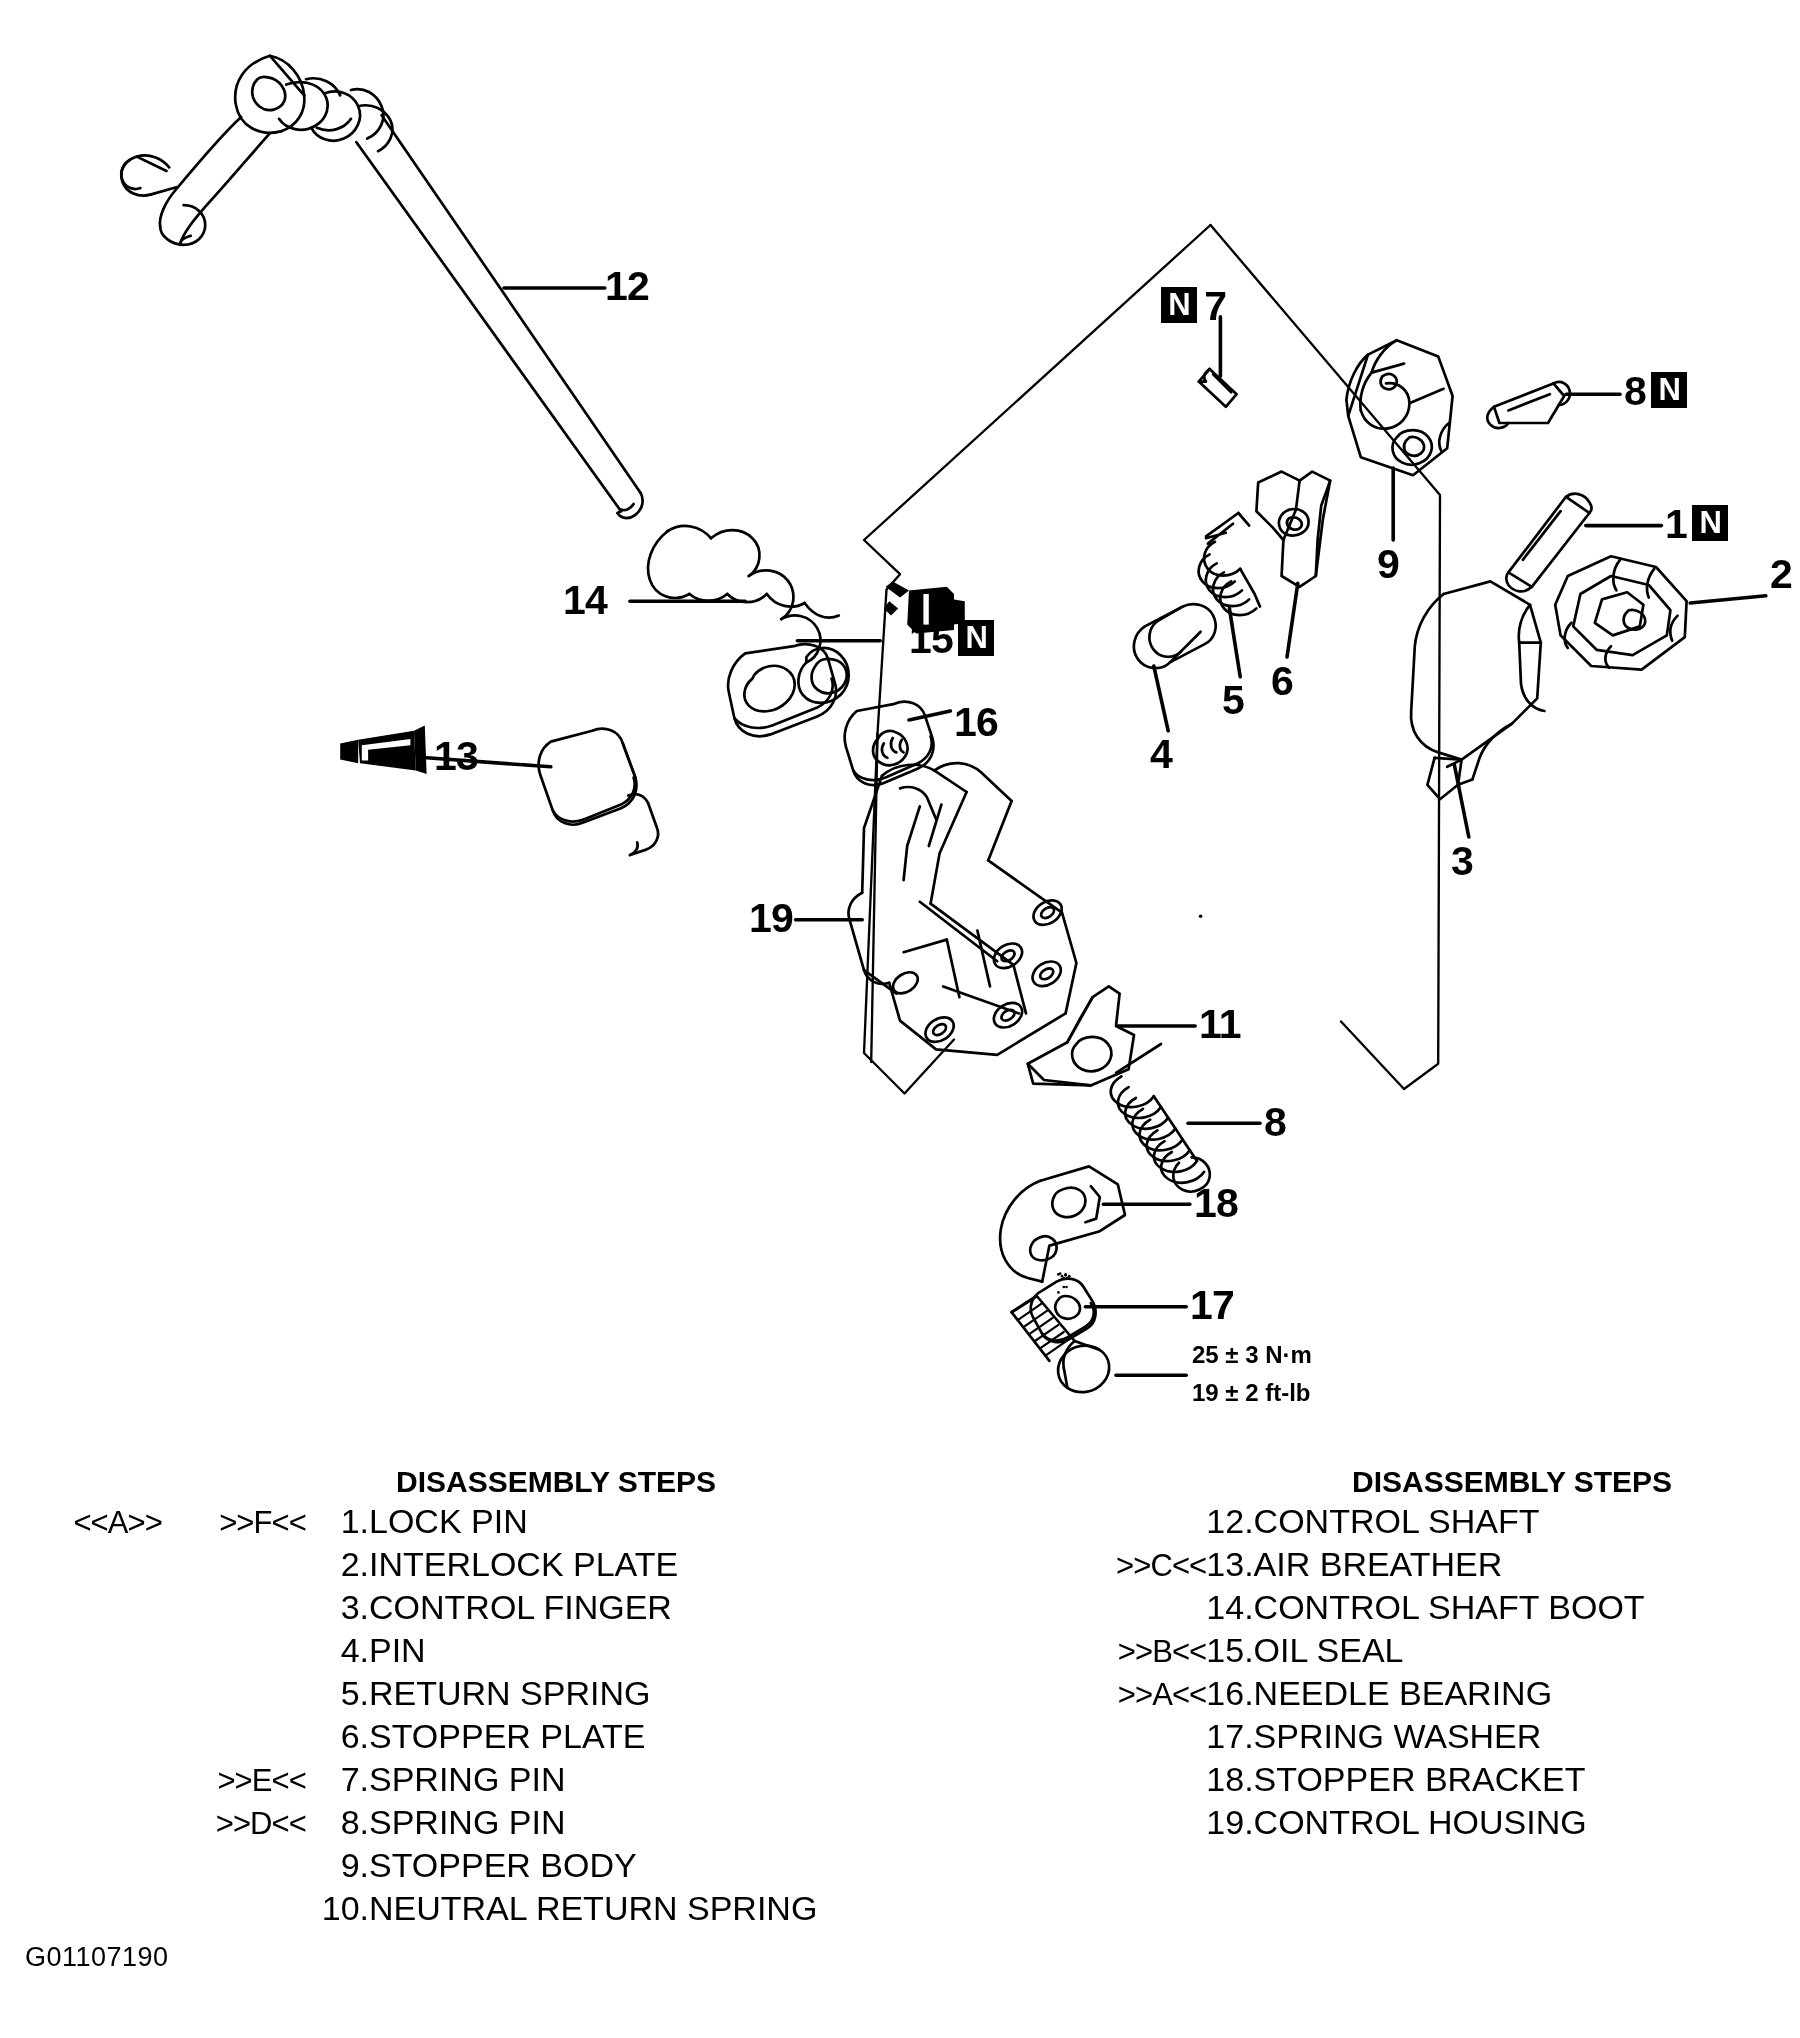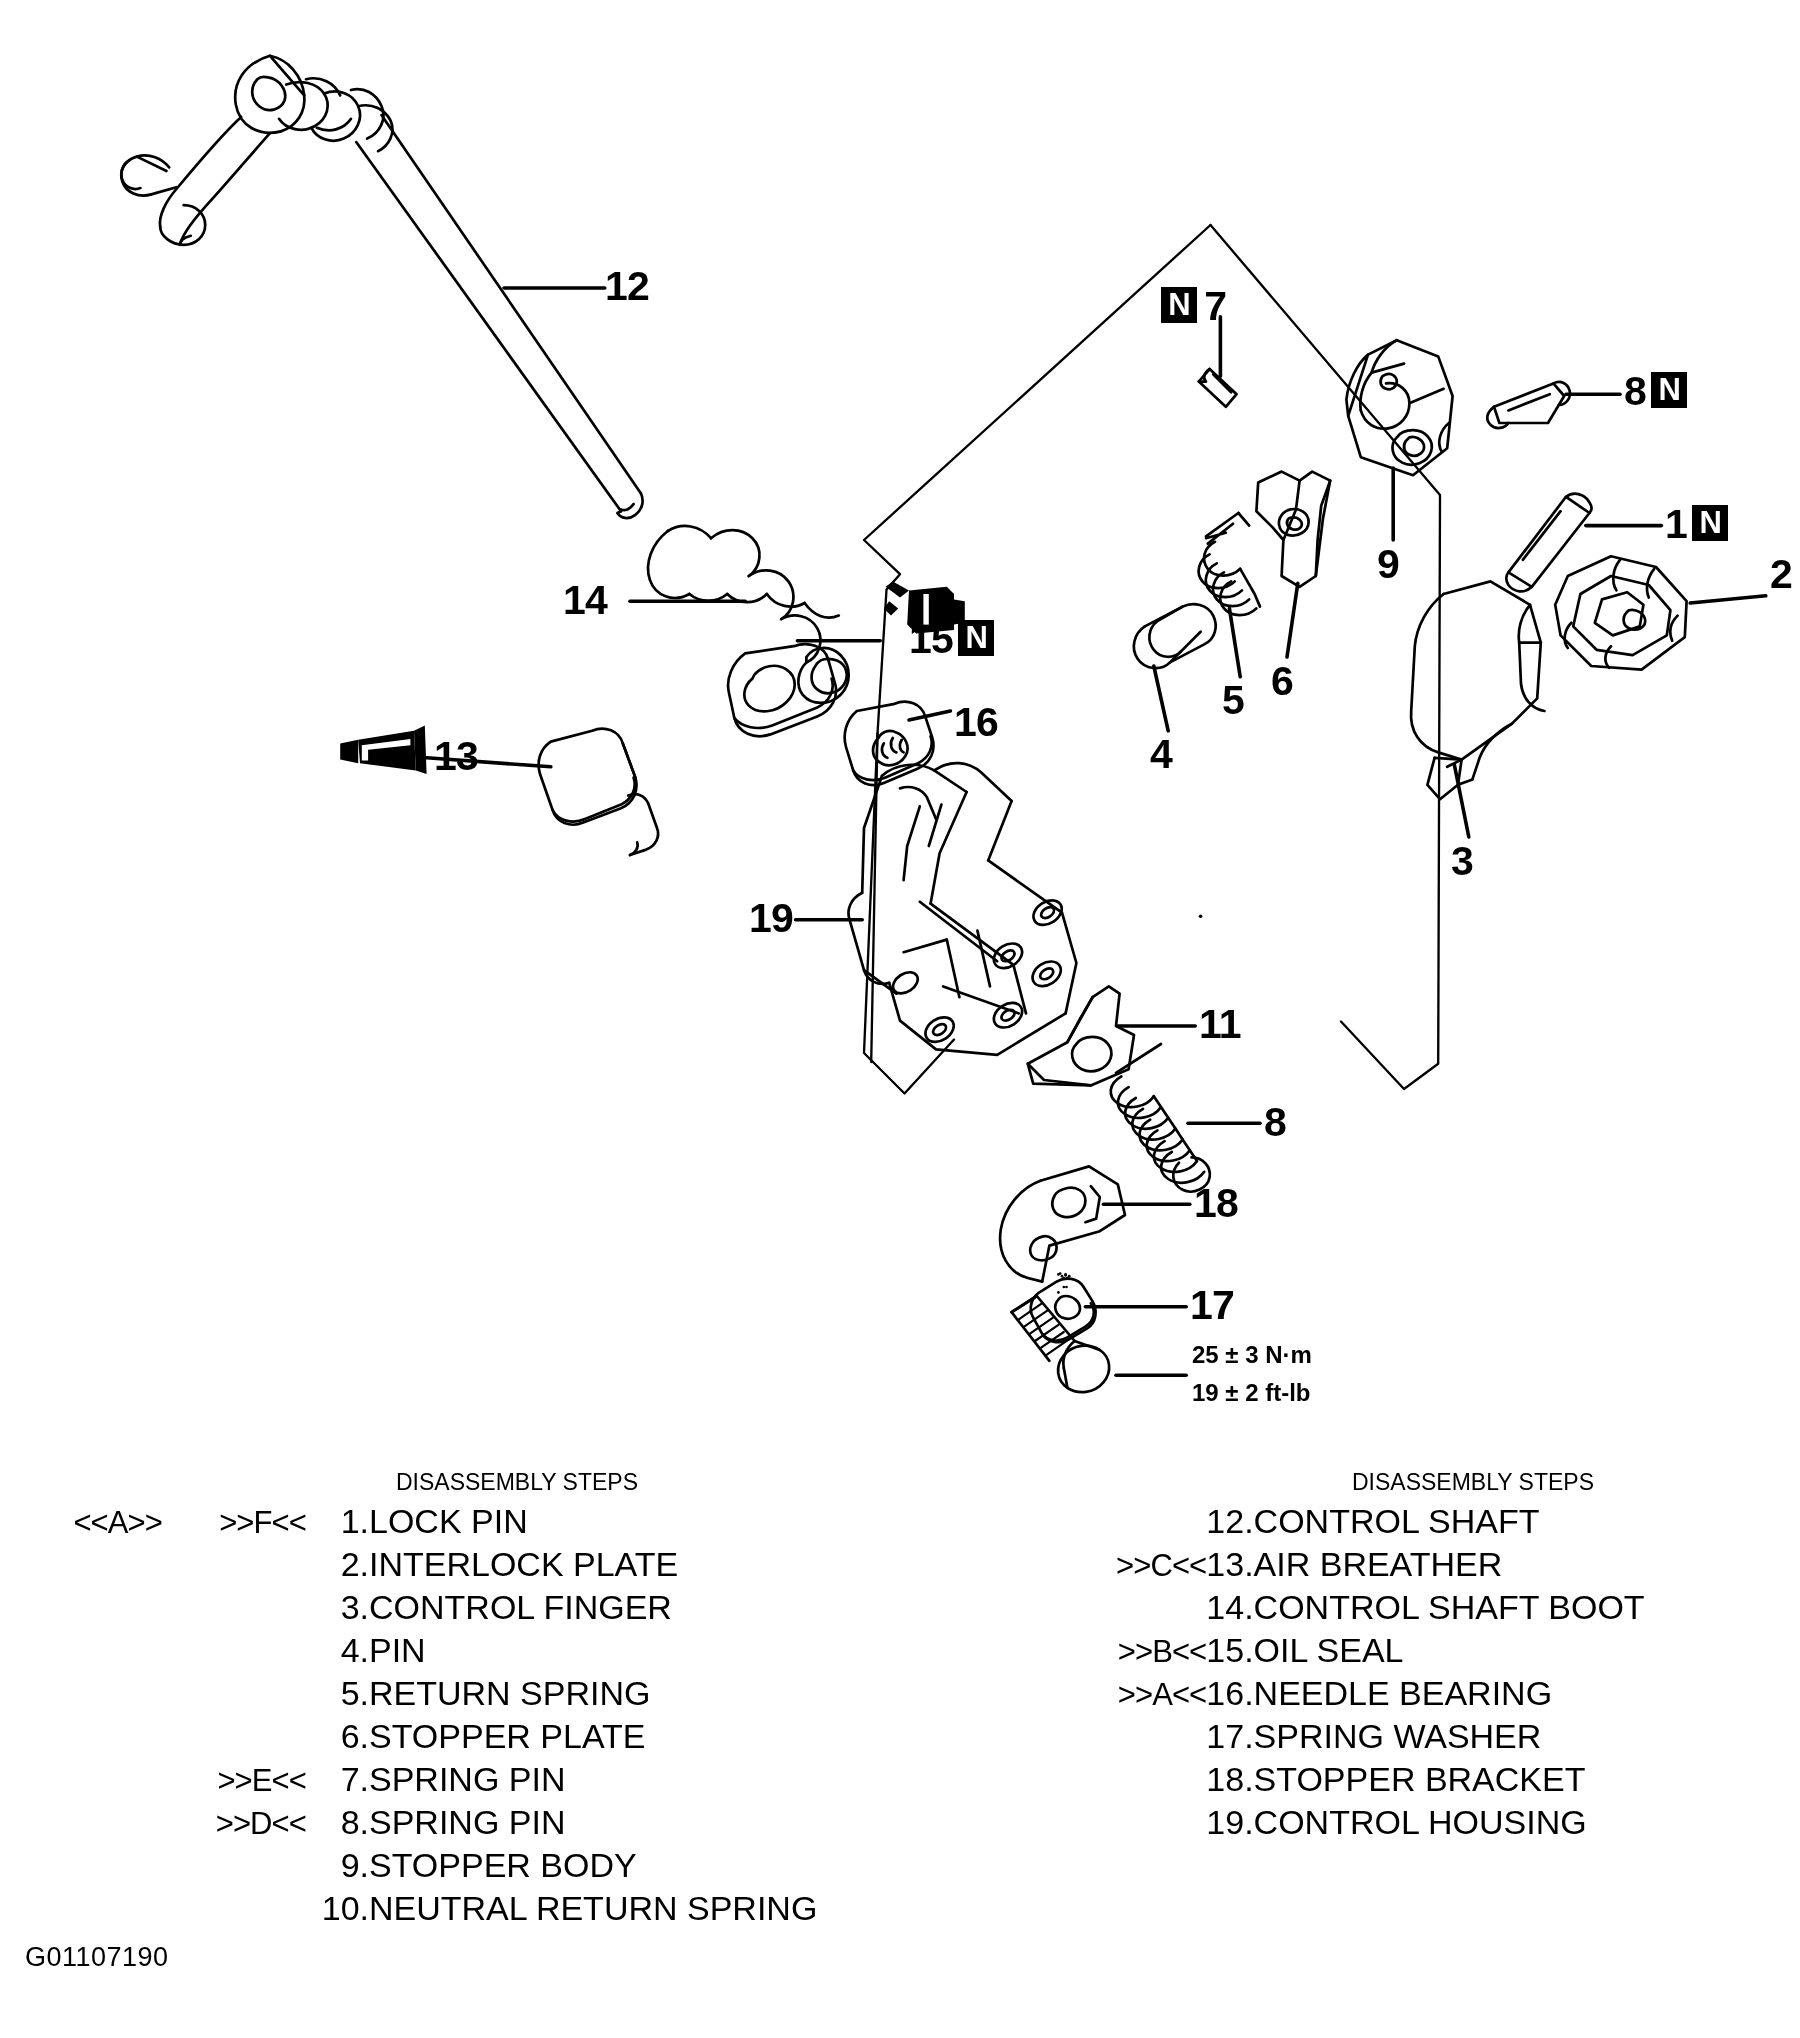--- a/index.html
+++ b/index.html
@@ -68,22 +68,22 @@
     white-space: nowrap;
     margin-top: 40px;
   }
 
   
   .steps-block {
     position: absolute;
     font-family: "Liberation Sans", sans-serif;
   }
   .steps-title {
-    font-weight: normal;
-    font-size: 23px;
+    font-weight: bold;
+    font-size: 30px;
     line-height: 40px;
     white-space: nowrap;
   }
   table.steps {
     border-collapse: collapse;
     font-size: 34px;
   }
   table.steps td {
     padding: 0;
     height: 43px;

